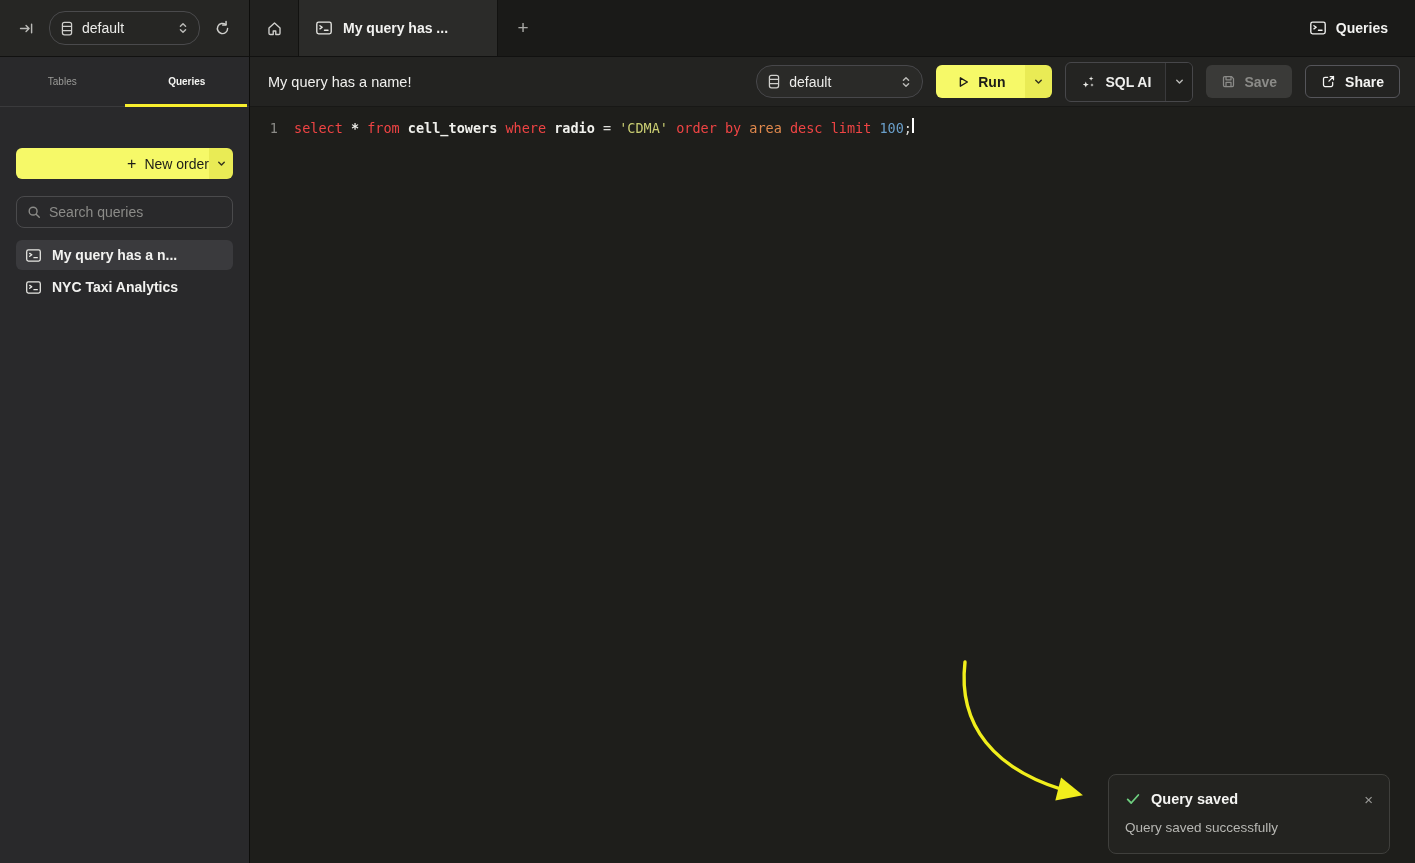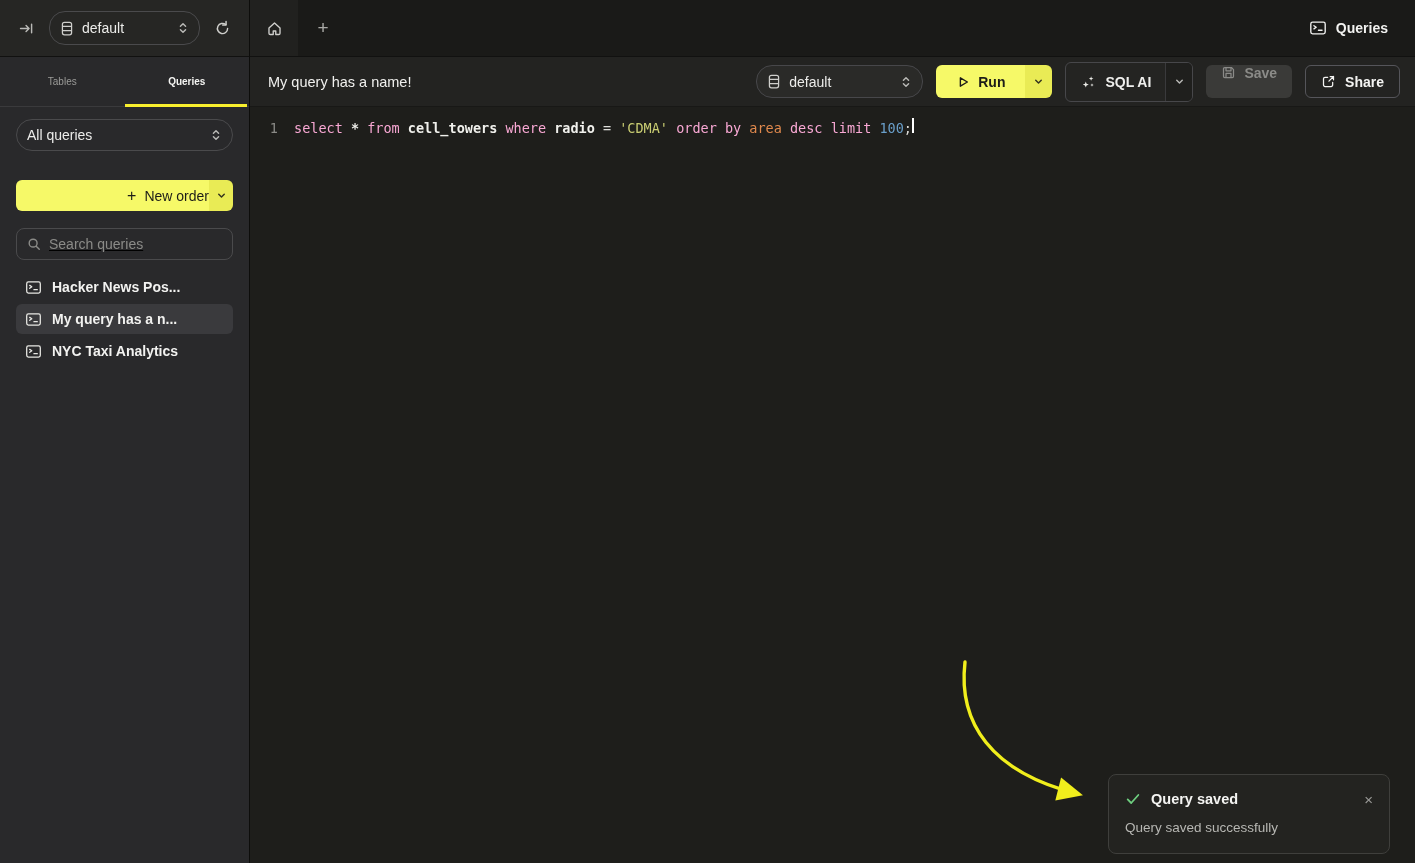--- a/index.html
+++ b/index.html
@@ -41,21 +41,21 @@
   .side-tab.active::after { content:""; position:absolute; left:0; right:2px; bottom:-1px; height:3px;
     background:var(--underline,#f8ef2e); }
   .side-body { padding:12px 16px 0; }
   .select.small { height:32px; font-size:14px; width:100%; }
   .split-btn { display:flex; height:31px; border-radius:6px; overflow:hidden; margin-top:29px; cursor:pointer; }
   .split-main { flex:1; display:flex; align-items:center; justify-content:flex-end; gap:8px;
     background:var(--accent,#f6f968); color:#1d1d18; font-size:14px; font-weight:500; border:none; cursor:pointer; }
   .split-caret { width:24px; display:flex; align-items:center; justify-content:center;
     background:var(--accent-dark,#e9eb55); border:none; cursor:pointer; color:#33331f; }
   .search-box { margin-top:17px; height:32px; border:1px solid #4a4a4c; border-radius:8px;
-    display:flex; align-items:center; gap:8px; padding:0 10px;text-decoration:underline; }
+    display:flex; align-items:center; gap:8px; padding:0 10px; }
   .search-box input { flex:1; background:transparent; border:none; outline:none; color:#ececea; font-size:14px; }
   .search-box input::placeholder { color:#8b8b88; }
   .query-list { margin-top:12px; display:flex; flex-direction:column; gap:2px; }
   .query-item { height:30px; display:flex; align-items:center; gap:10px; padding:0 9px; border-radius:6px;
     color:#f2f2f0; font-size:14px; font-weight:700; cursor:pointer; background:none; border:none; text-align:left; }
   .query-item.selected { background:#3a3a3d; }
   .query-item .ql { white-space:nowrap; overflow:hidden; }
 
   
   .toolbar { height:50px; background:#232321; border-bottom:1px solid #181816; display:flex;
@@ -63,32 +63,32 @@
   .doc-title { color:#f0f0ee; font-size:14.5px; font-weight:500; flex:1; }
   .toolbar .select { height:33px; width:167px; background:#2a2a28; border-color:#47474a; }
   .run-btn { margin:0; height:33px; }
   .run-main { padding:0 20px; font-weight:700; font-size:14px; }
   .ai-btn { display:flex; height:40px; border:1px solid #47474a; border-radius:6px; overflow:hidden; background:#242422; }
   .ai-main { display:flex; align-items:center; gap:9px; padding:0 14px; color:#f0f0ee; font-size:14px;
     font-weight:700; background:none; border:none; cursor:pointer; }
   .ai-caret { width:27px; display:flex; align-items:center; justify-content:center; border:none;
     border-left:1px solid #3a3a3c; background:#1f1f1d; color:#b9b9b6; cursor:pointer; }
   .save-btn { height:33px; padding:0 15px; background:#3a3a38; border:none; border-radius:6px;
-    color:#8b8b88; font-size:14px; font-weight:700; display:flex; align-items:flex-start; gap:8px; cursor:default; }
+    color:#8b8b88; font-size:14px; font-weight:700; display:flex; align-items:center; gap:8px; cursor:default; }
   .share-btn { height:33px; padding:0 15px; background:transparent; border:1px solid #55555a; border-radius:6px;
     color:#f4f4f2; font-size:14px; font-weight:700; display:flex; align-items:center; gap:9px; cursor:pointer; }
 
   
   .editor { flex:1; background:#1e1e1b; position:relative; padding-top:11px; }
   .code-line { display:flex; font-family:"DejaVu Sans Mono","Liberation Mono",monospace;
     font-size:13.5px; line-height:21px; }
   .gutter { width:272px; max-width:272px; flex:0 0 20px; text-align:right; color:#8a8a86; }
   .gutter { width:20px; margin-left:8px; }
   .code-text { margin-left:16px; color:#e8e8e4; white-space:pre; }
-  .tk-keyword { color:#f9a8d4; }
+  .tk-keyword { color:#ef4444; }
   .tk-ident { color:#f0f0ec; font-weight:700; }
   .tk-string { color:#c9cd72; }
   .tk-field { color:#e0894d; }
   .tk-number { color:#6a9fca; }
   .tk-plain { color:#dededa; }
   .cursor { display:inline-block; width:2px; height:15px; background:#ffffff; vertical-align:-2px; }
 
   
   .arrow-overlay { position:absolute; inset:0; width:1415px; height:863px; pointer-events:none; z-index:5;
     position:fixed; left:0; top:0; }
@@ -138,20 +138,29 @@
   </div>
 
   <div class="tabstrip">
     <button class="home-btn">
       <span>
         <svg width="17" height="17" viewBox="0 0 20 20" fill="none" stroke="currentColor" stroke-width="1.6" stroke-linecap="round" stroke-linejoin="round">
           <path d="M3.5 9.5 10 3.5l6.5 6v6a1.5 1.5 0 0 1-1.5 1.5h-3.5v-4h-3v4H5a1.5 1.5 0 0 1-1.5-1.5z"></path>
         </svg>
       </span>
     </button>
+    <div class="tab">
+      <span>
+        <svg width="18" height="18" viewBox="0 0 20 20" fill="none" stroke="#e8e8e4" stroke-width="1.5" stroke-linecap="round" stroke-linejoin="round">
+          <rect x="2" y="3.5" width="16" height="13" rx="2"></rect>
+          <path d="M5.5 7.5 8 9.2 5.5 11M10.5 12.5h4"></path>
+        </svg>
+      </span>
+      <span class="tab-label">My query has ...</span>
+    </div>
     <button class="newtab-btn">
       <span>+</span>
     </button>
     <div class="strip-spacer"></div>
     <div class="queries-badge">
       <span>
         <svg width="18" height="18" viewBox="0 0 20 20" fill="none" stroke="#f2f2f0" stroke-width="1.5" stroke-linecap="round" stroke-linejoin="round">
           <rect x="2" y="3.5" width="16" height="13" rx="2"></rect>
           <path d="M5.5 7.5 8 9.2 5.5 11M10.5 12.5h4"></path>
         </svg>
@@ -162,28 +171,20 @@
 </div>
 
 <div class="shell">
 
   <div class="sidebar">
     <div class="side-tabs">
       <button class="side-tab">Tables</button>
       <button class="side-tab active">Queries</button>
     </div>
     <div class="side-body">
-      <div class="select small">
-        <span class="grow">All queries</span>
-        <span>
-          <svg width="12" height="14" viewBox="0 0 14 16" fill="none" stroke="#b9b9b6" stroke-width="1.7" stroke-linecap="round" stroke-linejoin="round">
-            <path d="M4 6l3-3 3 3M4 10l3 3 3-3"></path>
-          </svg>
-        </span>
-      </div>
 
       <div class="split-btn">
         <button class="split-main">
           <span style="font-size:16px;font-weight:400;">+</span>
           <span>New order</span>
         </button>
         <button class="split-caret">
           <span>
             <svg width="11" height="11" viewBox="0 0 14 14" fill="none" stroke="currentColor" stroke-width="1.8" stroke-linecap="round" stroke-linejoin="round">
               <path d="M3.5 5.5 7 9l3.5-3.5"></path>
@@ -196,29 +197,20 @@
         <span>
           <svg width="14" height="14" viewBox="0 0 16 16" fill="none" stroke="#8b8b88" stroke-width="1.6" stroke-linecap="round">
             <circle cx="7" cy="7" r="4.5"></circle>
               <path d="M10.5 10.5 14 14"></path>
           </svg>
         </span>
         <input placeholder="Search queries" style="">
       </div>
 
       <div class="query-list">
-        <button class="query-item">
-          <span>
-            <svg width="17" height="17" viewBox="0 0 20 20" fill="none" stroke="#e8e8e4" stroke-width="1.5" stroke-linecap="round" stroke-linejoin="round">
-              <rect x="2" y="3.5" width="16" height="13" rx="2"></rect>
-                <path d="M5.5 7.5 8 9.2 5.5 11M10.5 12.5h4"></path>
-            </svg>
-          </span>
-          <span class="ql">Hacker News Pos...</span>
-        </button>
         <button class="query-item selected">
           <span>
             <svg width="17" height="17" viewBox="0 0 20 20" fill="none" stroke="#e8e8e4" stroke-width="1.5" stroke-linecap="round" stroke-linejoin="round">
               <rect x="2" y="3.5" width="16" height="13" rx="2"></rect>
                 <path d="M5.5 7.5 8 9.2 5.5 11M10.5 12.5h4"></path>
             </svg>
           </span>
           <span class="ql">My query has a n...</span>
         </button>
         <button class="query-item">

